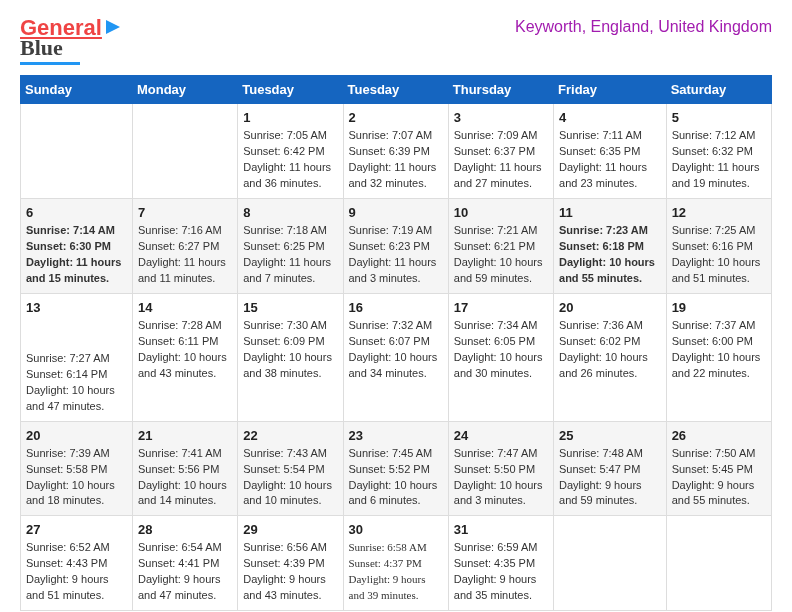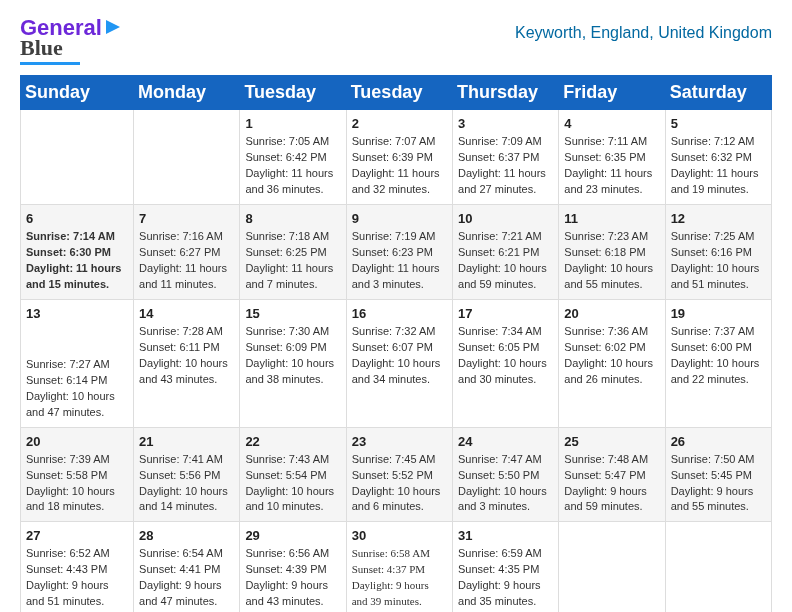--- a/index.html
+++ b/index.html
@@ -28,32 +28,32 @@
       line-height: 1.1;
     }
     .logo-line {
       width: 60px;
       height: 3px;
       background: #2196f3;
       margin-top: 2px;
     }
     .title-block { text-align: right; }
     .month-title { font-size: 36px; font-weight: bold; color: #222; }
-    .location { font-size: 16px; color: #0369a1; margin-top: 8px; }
+    .location { font-size: 16px; color: #a21caf; margin-top: 2px; }
     table {
       width: 100%;
       border-collapse: collapse;
       font-size: 11px;
     }
     thead tr th {
       background: #1565c0;
       color: #fff;
       padding: 6px 4px;
       text-align: left;
-      font-size: 18px;
+      font-size: 13px;
       font-weight: bold;
       border: 1px solid #1565c0;
     }
     tbody tr { border-bottom: 1px solid #ccc; }
     tbody tr:nth-child(odd) { background: #fff; }
     tbody tr:nth-child(even) { background: #f5f5f5; }
     td {
       vertical-align: top;
       padding: 6px 5px;
       border: 1px solid #ddd;
@@ -74,21 +74,21 @@
     }
     .empty { background: #fff; }
   </style>
 </head>
 <body>
 
 <div class="header">
   <div class="logo">
     <div style="display:flex;align-items:center;">
       <span class="logo-text">
-        <span style="color:#6d28d9;">General</span>
+        <span style="color:#ef4444;text-decoration:underline;">General</span>
       </span>
       <svg width="18" height="18" viewBox="0 0 18 18" style="margin-left:2px;margin-bottom:2px;">
         <polygon points="2,2 16,9 2,16" fill="#2196f3"></polygon>
       </svg>
     </div>
     <div style="display:flex;align-items:center;margin-top:-4px;">
       <span class="logo-text" style="color:#404040;font-family:Liberation Serif, serif;">Blue</span>
     </div>
     <div class="logo-line"></div>
   </div>
@@ -180,21 +180,21 @@
         </td>
         <td>
           <span class="day-num">10</span>
           <div class="day-info" style="white-space: pre-line;">Sunrise: 7:21 AM
 Sunset: 6:21 PM
 Daylight: 10 hours
 and 59 minutes.</div>
         </td>
         <td>
           <span class="day-num">11</span>
-          <div class="day-info" style="white-space: pre-line;">Sunrise: 7:23 AM
+          <div class="day-info" style="white-space: pre-line; font-weight: bold;">Sunrise: 7:23 AM
 Sunset: 6:18 PM
 Daylight: 10 hours
 and 55 minutes.</div>
         </td>
         <td>
           <span class="day-num">12</span>
           <div class="day-info" style="white-space: pre-line;">Sunrise: 7:25 AM
 Sunset: 6:16 PM
 Daylight: 10 hours
 and 51 minutes.</div>

